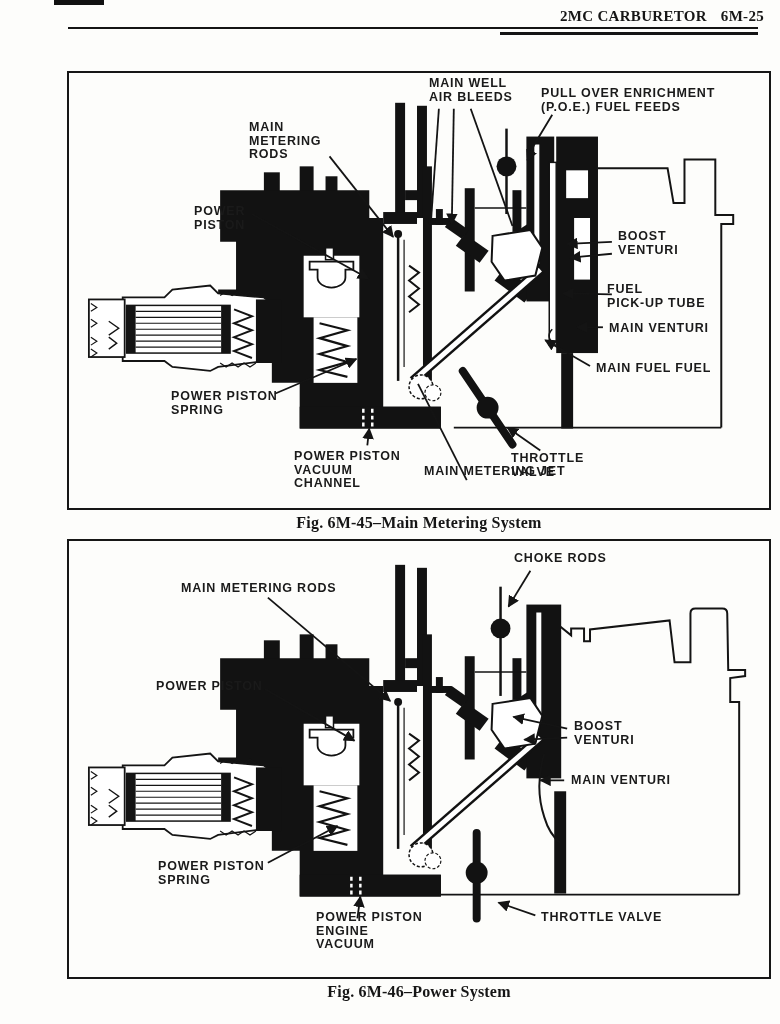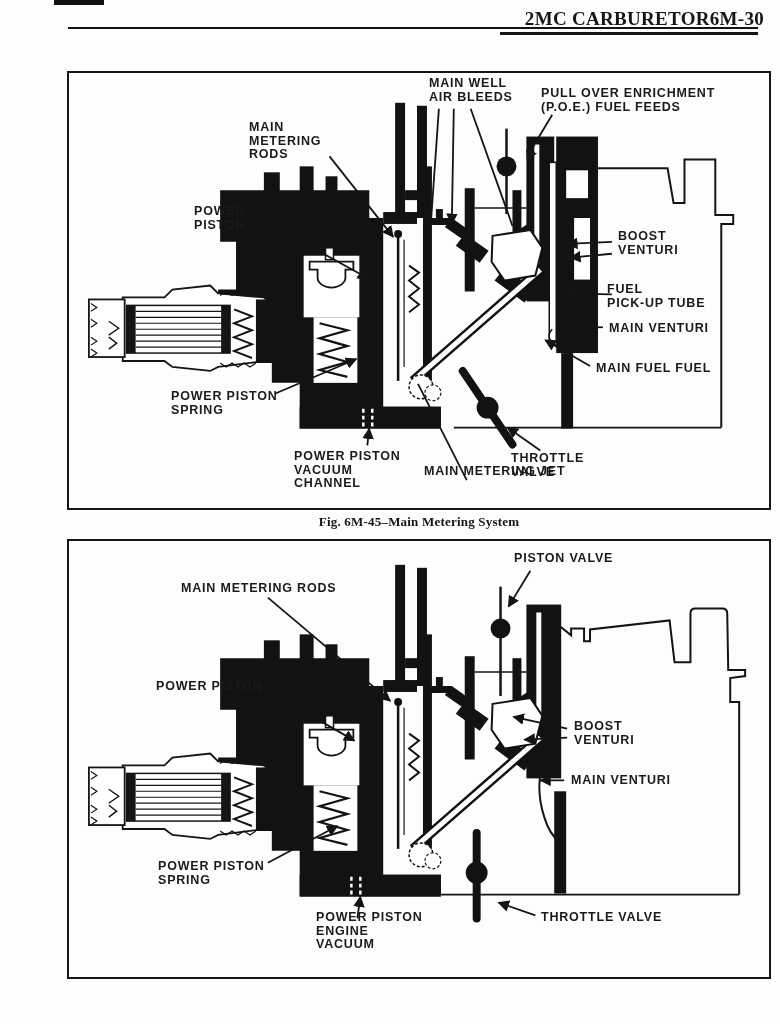--- a/index.html
+++ b/index.html
@@ -1,43 +1,43 @@
 <!DOCTYPE html>
 <html><head>
 <meta charset="utf-8">
 <style>
   html,body{margin:0;padding:0;background:#e8e8e6;}
   .page{position:relative;width:780px;height:1024px;background:#fdfdfb;overflow:hidden;
         font-family:"Liberation Sans", sans-serif;color:#161616;}
   .corner-mark{position:absolute;left:54px;top:0;width:50px;height:5px;background:#111;}
-  .hdr{position:absolute;top:8px;right:16px;display:flex;
-       font-family:"Liberation Serif", serif;font-weight:bold;font-size:19px;letter-spacing:.3px;margin-left:28px;}
+  .hdr{position:absolute;top:8px;right:16px;display:flex;gap:14px;
+       font-family:"Liberation Serif", serif;font-weight:bold;font-size:15px;letter-spacing:.3px;margin-left:28px;}
   .rule1{position:absolute;left:68px;top:27px;width:690px;height:2px;background:#141414;}
   .rule2{position:absolute;left:500px;top:32px;width:258px;height:2.5px;background:#141414;}
   .fig{position:absolute;left:67px;width:704px;border:2px solid #161616;background:#fdfdfb;box-sizing:border-box;}
   .fig1{top:71px;height:439px;padding-left:8px;}
   .fig2{top:539px;height:440px;}
   .fig svg{position:absolute;left:0;top:0;width:100%;height:100%;}
   .lbl{position:absolute;font-size:12.5px;line-height:13.5px;font-weight:bold;letter-spacing:.8px;
        white-space:pre-line;color:#1a1a1a;}
   .cap{position:absolute;left:67px;width:704px;text-align:center;
-       font-family:"Liberation Serif", serif;font-weight:bold;font-size:13px;letter-spacing:.2px;}
+       font-family:"Liberation Serif", serif;font-weight:bold;font-size:16px;letter-spacing:.2px;}
   .cap1{top:514px;} .cap2{top:983px;} 
   line.leader,polyline.leader{stroke:#141414;stroke-width:1.8;fill:none;}
 </style>
 </head>
 <body>
 
 <div class="page">
 
   <div class="corner-mark"></div>
 
   <div class="hdr">
     <span>2MC CARBURETOR</span>
-    <span>6M-30</span>
+    <span>6M-25</span>
   </div>
   <div class="rule1"></div>
   <div class="rule2"></div>
 
   <div class="fig fig1">
     <svg viewBox="0 0 704 438" preserveAspectRatio="none">
       <defs>
         <marker id="ar1" viewBox="0 0 10 10" refX="9" refY="5" markerWidth="6.5" markerHeight="6.5" orient="auto-start-reverse">
           <path d="M0,0 L10,5 L0,10 z" fill="#141414"></path>
         </marker>
@@ -288,28 +288,29 @@
         <line class="leader" x1="197" y1="149" x2="287" y2="201" marker-end="url(#ar2)"></line>
         <line class="leader" x1="501" y1="189" x2="447" y2="177" marker-end="url(#ar2)"></line>
         <line class="leader" x1="501" y1="198" x2="458" y2="200" marker-end="url(#ar2)"></line>
         <line class="leader" x1="498" y1="241" x2="474" y2="241" marker-end="url(#ar2)"></line>
         <line class="leader" x1="200" y1="324" x2="270" y2="287" marker-end="url(#ar2)"></line>
         <line class="leader" x1="290" y1="380" x2="293" y2="358" marker-end="url(#ar2)"></line>
         <line class="leader" x1="469" y1="377" x2="432" y2="364" marker-end="url(#ar2)"></line>
       </g>
     </svg>
 
-    <div class="lbl" style="left:445px;top:11px">PISTON VALVE</div>
+    <div class="lbl" style="left:445px;top:11px">CHOKE RODS</div>
     <div class="lbl" style="left:112px;top:41px">MAIN METERING RODS</div>
     <div class="lbl" style="left:87px;top:139px">POWER PISTON</div>
     <div class="lbl" style="left:505px;top:179px">BOOST
 VENTURI</div>
     <div class="lbl" style="left:502px;top:233px">MAIN VENTURI</div>
     <div class="lbl" style="left:89px;top:319px">POWER PISTON
 SPRING</div>
     <div class="lbl" style="left:247px;top:370px">POWER PISTON
 ENGINE
 VACUUM</div>
     <div class="lbl" style="left:472px;top:370px">THROTTLE VALVE</div>
   </div>
 
+  <div class="cap cap2">Fig. 6M-46–Power System</div>
 
 </div>
 
 </body></html>

